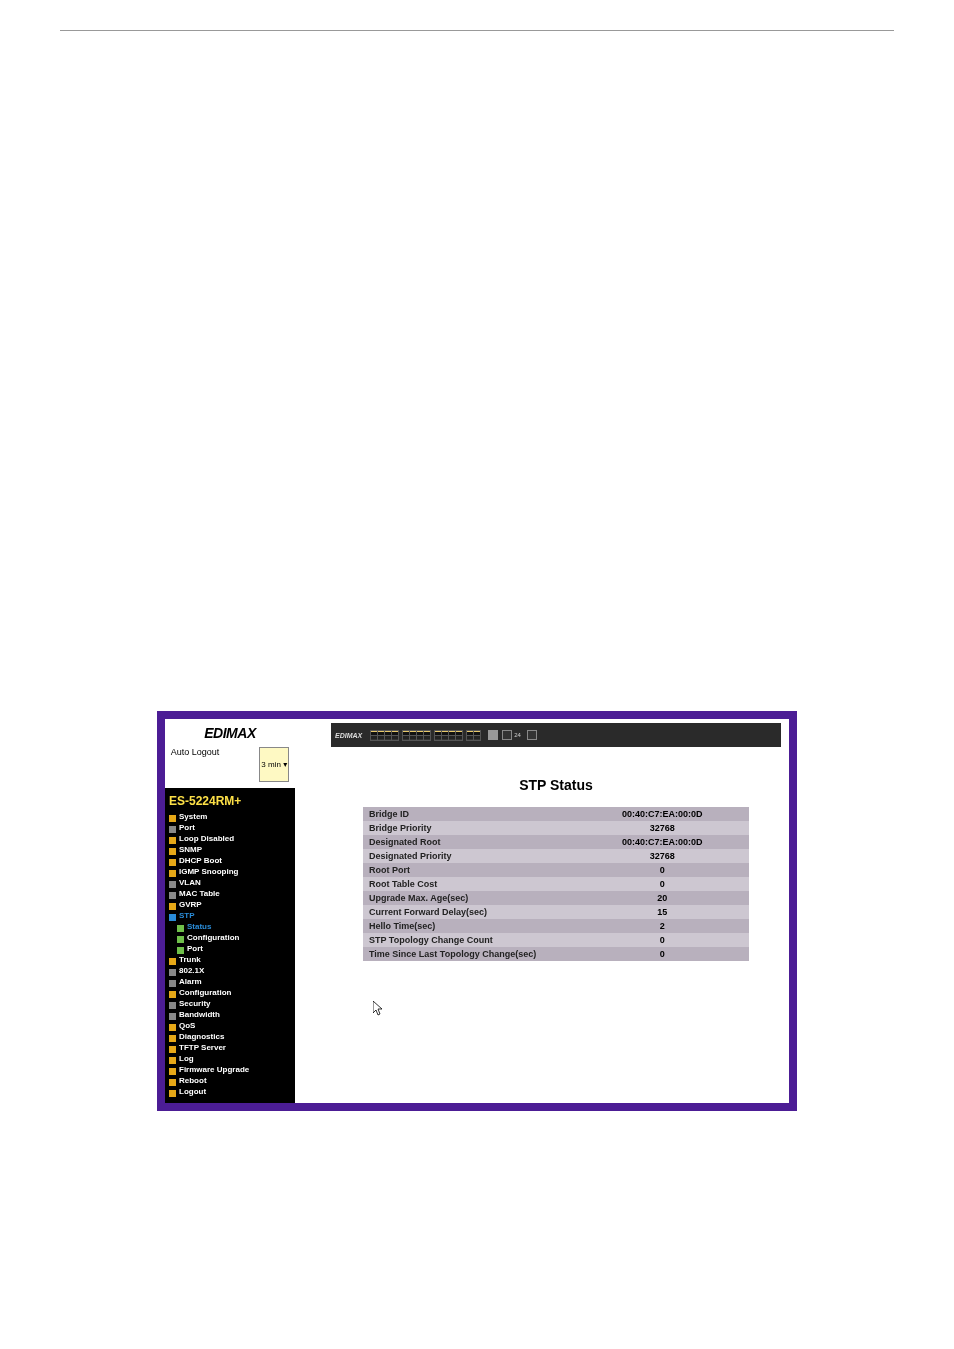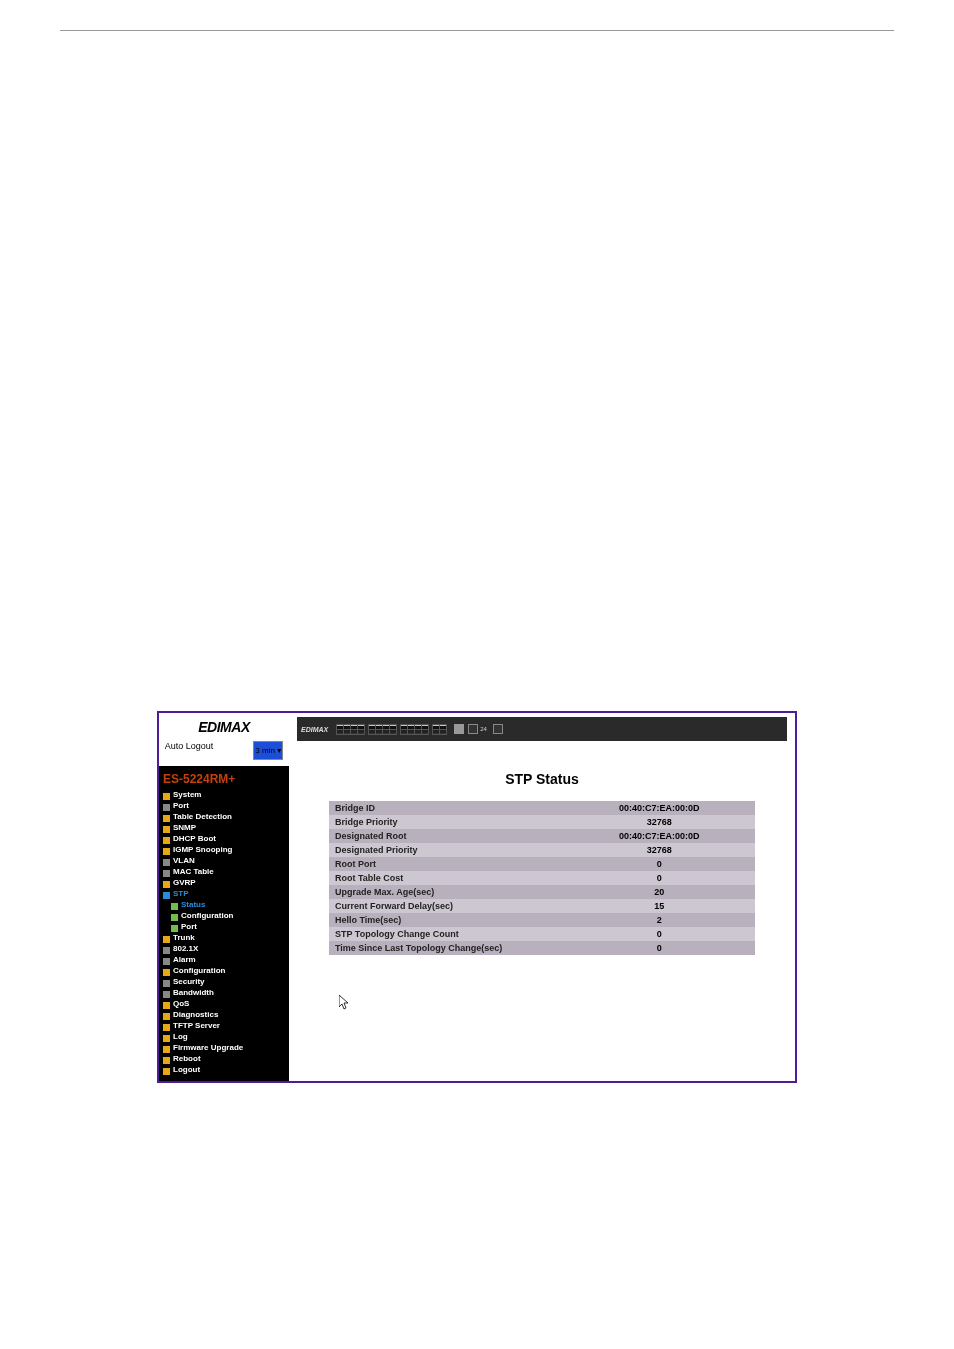--- a/index.html
+++ b/index.html
@@ -1,26 +1,26 @@
 <!DOCTYPE html>
 <html><head>
   <meta charset="utf-8">
   <style>
     * { margin: 0; padding: 0; box-sizing: border-box; }
     body { font-family: Arial, sans-serif; background: #fff; width: 954px; margin: 0 auto; }
     .page-container { padding: 30px 60px; position: relative; }
     .top-divider { border-top: 1px solid #999; margin-bottom: 680px; }
-    .app-frame { border: 2px solid #4c1d95; background: #fff; display: flex; width: 640px; margin: 0 auto; min-height: 370px; }
+    .app-frame { border: 8px solid #4c1d95; background: #fff; display: flex; width: 640px; margin: 0 auto; min-height: 370px; gap: 28px; }
     .sidebar { width: 130px; background: #fff; display: flex; flex-direction: column; }
     .sidebar-top { background: #fff; padding: 6px 4px; text-align: center; }
     .brand-logo { font-family: Arial Black, sans-serif; font-size: 14px; font-weight: 900; font-style: italic; letter-spacing: -0.5px; }
     .auto-logout-row { display: flex; align-items: flex-start; justify-content: center; gap: 2px; margin-top: 6px; font-size: 9px; }
-    .auto-logout-select { font-size: 8px; border: 1px solid #888; background: #1d4ed8; padding: 4px 1px; margin-left: 38px; }
+    .auto-logout-select { font-size: 8px; border: 1px solid #888; background: #fef9c3; padding: 12px 1px; margin-left: 38px; }
     .nav-panel { background: #000; flex: 1; padding: 6px 2px; }
-    .nav-title { color: #c2410c; font-size: 12px; font-weight: bold; font-family: Arial Black, sans-serif; padding: 0 2px 3px 2px; }
+    .nav-title { color: #fde047; font-size: 12px; font-weight: bold; font-family: Arial Black, sans-serif; padding: 0 2px 3px 2px; }
     .nav-item { display: flex; align-items: flex-end; font-size: 8px; line-height: 11px; color: #fff; font-weight: bold; padding-left: 2px; cursor: pointer; }
     .nav-item.sub { padding-left: 10px; }
     .nav-item.active { color: #2a8cd8; }
     .nav-bullet { width: 7px; height: 7px; background: #e6a817; display: inline-block; margin-right: 3px; flex-shrink: 0; }
     .nav-bullet.blue { background: #2a8cd8; }
     .nav-bullet.green { background: #6fbf4a; }
     .nav-bullet.neutral { background: #888; }
     .main-area { flex: 1; background: #fff; padding: 0; }
     .device-banner { background: #2a2a2a; height: 24px; margin: 4px 8px 0 8px; display: flex; align-items: center; padding: 0 4px; position: relative; }
     .banner-logo { font-family: Arial Black, sans-serif; font-size: 7px; font-weight: 900; color: #ddd; font-style: italic; margin-right: 8px; }
@@ -69,21 +69,21 @@
         <div class="nav-item">
             <span class="nav-bullet"></span>
             <span>System</span>
           </div>
         <div class="nav-item">
             <span class="nav-bullet neutral"></span>
             <span>Port</span>
           </div>
         <div class="nav-item">
             <span class="nav-bullet"></span>
-            <span>Table Detection</span>
+            <span>Loop Disabled</span>
           </div>
         <div class="nav-item">
             <span class="nav-bullet"></span>
             <span>SNMP</span>
           </div>
         <div class="nav-item">
             <span class="nav-bullet"></span>
             <span>DHCP Boot</span>
           </div>
         <div class="nav-item">

